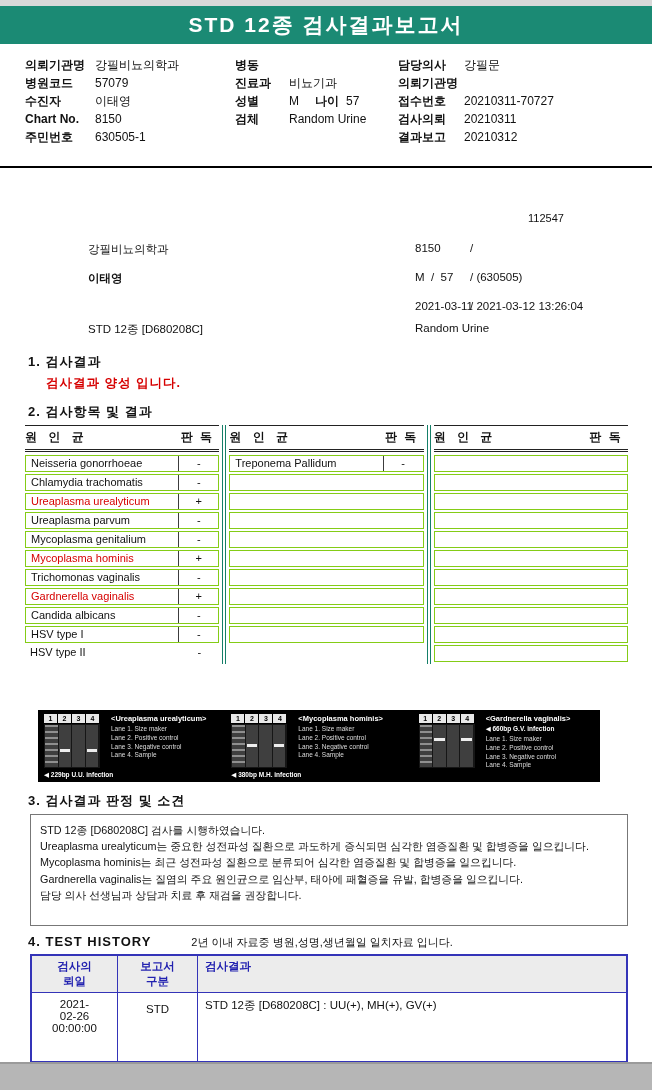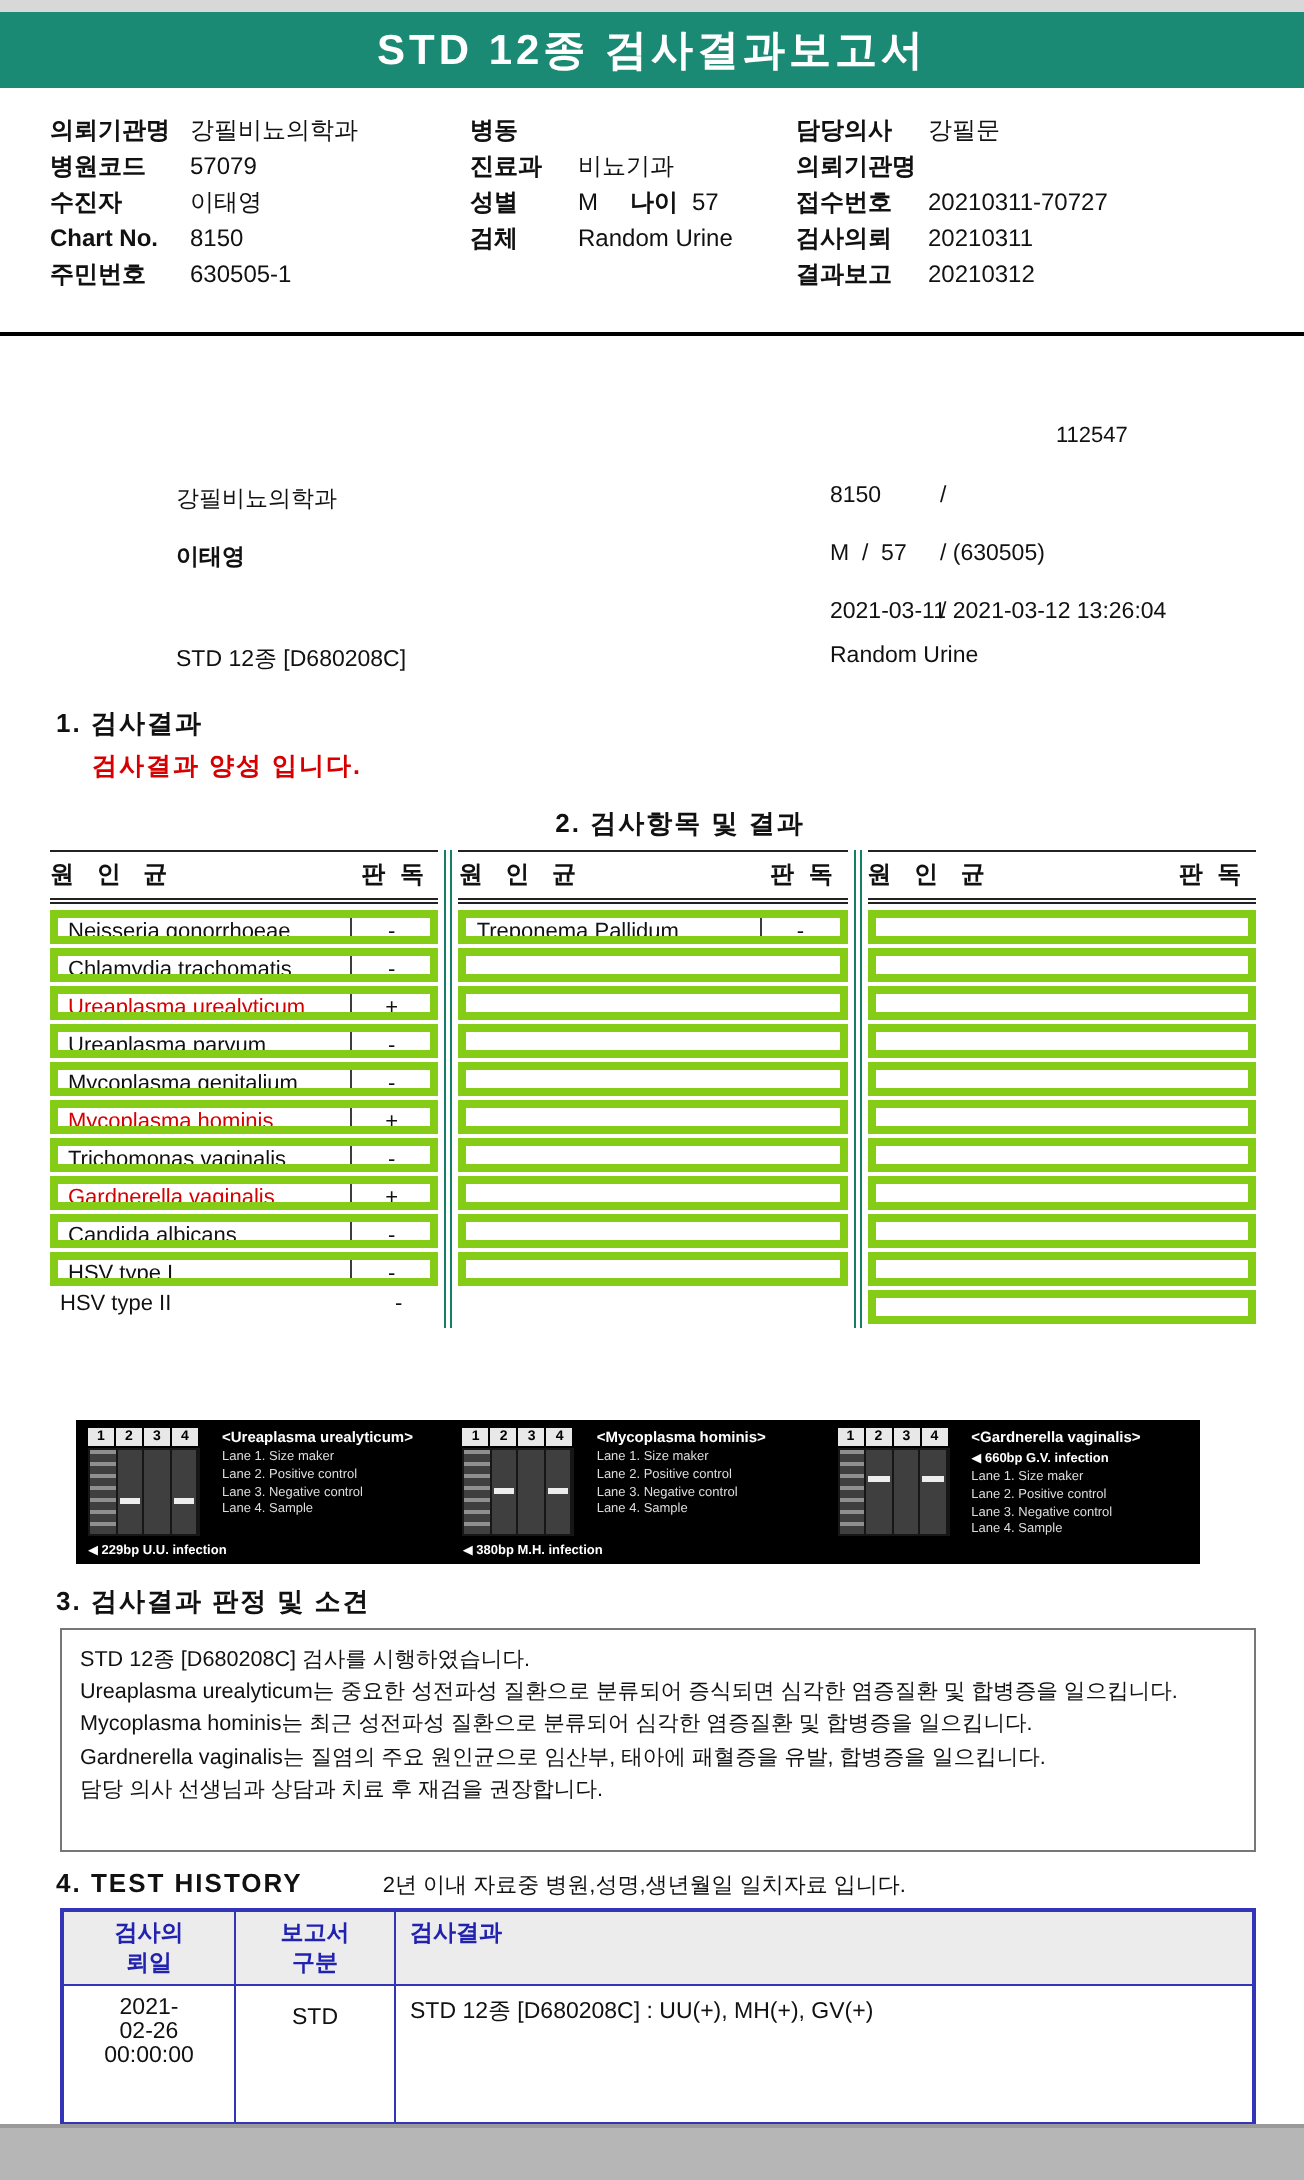--- a/index.html
+++ b/index.html
@@ -23,30 +23,30 @@
   .doc-ref { margin-top:44px; padding-left:528px; font-size:11px; }
   .doc-row { display:flex; font-size:11.5px; white-space:pre; }
   .doc-row .dleft { width:415px; padding-left:88px; }
   .doc-row .dmid { width:55px; }
   .row-a { margin-top:18px; } .row-b { margin-top:14px; } .row-c { margin-top:14px; } .row-d { margin-top:10px; }
   .bold { font-weight:bold; }
   
   .sec-heading { margin-left:28px; font-size:13px; font-weight:bold; letter-spacing:1px; }
   .h1 { margin-top:16px; }
   .result-summary { margin:4px 0 0 46px; font-size:12.5px; font-weight:bold; color:#d60000; letter-spacing:1px; }
-  .h2 { margin-top:11px;text-align:center; }
+  .h2 { margin-top:11px; }
   
   .ptable { display:flex; margin:4px 24px 0 25px; }
   .pgroup { flex:1; min-width:0; }
   .pgroup.sep { border-left:4px double #157f68; margin-left:3px; padding-left:3px; }
   .phead { display:flex; border-top:1px solid #222; border-bottom:3px double #222; padding:3px 0; font-size:12px; font-weight:bold; }
   .phead .ph-name { flex:1; letter-spacing:4px; }
   .phead .ph-res { width:44px; text-align:center; letter-spacing:2px; }
   .prows { padding-top:3px; }
-  .prow { display:flex; align-items:stretch; height:17px; border:4px solid #84cc16; margin-bottom:2px; font-size:11px; }
+  .prow { display:flex; align-items:stretch; height:17px; border:1px solid #84cc16; margin-bottom:2px; font-size:11px; }
   .prow .pname { flex:1; padding-left:5px; line-height:15px; white-space:nowrap; overflow:hidden; }
   .prow .pres { width:40px; border-left:1px solid #3c3c3c; text-align:center; line-height:15px; }
   .prow.plain { border:none;justify-content:flex-end; }
   .prow.plain .pres { border-left:none; }
   .prow.pos .pname { color:#d60000; }
   
   .gel-strip { margin:46px 0 0 38px; width:562px; height:72px; background:#000; display:flex; }
   .gel-panel { flex:1; display:flex; padding:4px 3px 3px 6px; color:#fff; min-width:0; }
   .gel-left { width:62px; flex:none; }
   .lane-nums { display:flex; height:9px; margin-bottom:1px; }
@@ -333,21 +333,21 @@
           <div>Lane 3. Negative control</div>
           <div>Lane 4. Sample</div>
         </div>
       </div>
     </div>
   </div>
 
   <div class="sec-heading h3">3. 검사결과 판정 및 소견</div>
   <div class="opinion-box">
     <div>STD 12종 [D680208C] 검사를 시행하였습니다.</div>
-    <div>Ureaplasma urealyticum는 중요한 성전파성 질환으로 분류되어 증식되면 심각한 염증질환 및 합병증을 일으킵니다.</div>
+    <div>Ureaplasma urealyticum는 중요한 성전파성 질환으로 과도하게 증식되면 심각한 염증질환 및 합병증을 일으킵니다.</div>
     <div>Mycoplasma hominis는 최근 성전파성 질환으로 분류되어 심각한 염증질환 및 합병증을 일으킵니다.</div>
     <div>Gardnerella vaginalis는 질염의 주요 원인균으로 임산부, 태아에 패혈증을 유발, 합병증을 일으킵니다.</div>
     <div>담당 의사 선생님과 상담과 치료 후 재검을 권장합니다.</div>
   </div>
 
   <div class="sec-heading h4">
     <span>4. TEST HISTORY</span>
     <span class="note">2년 이내 자료중 병원,성명,생년월일 일치자료 입니다.</span>
   </div>
   <div class="htable">

